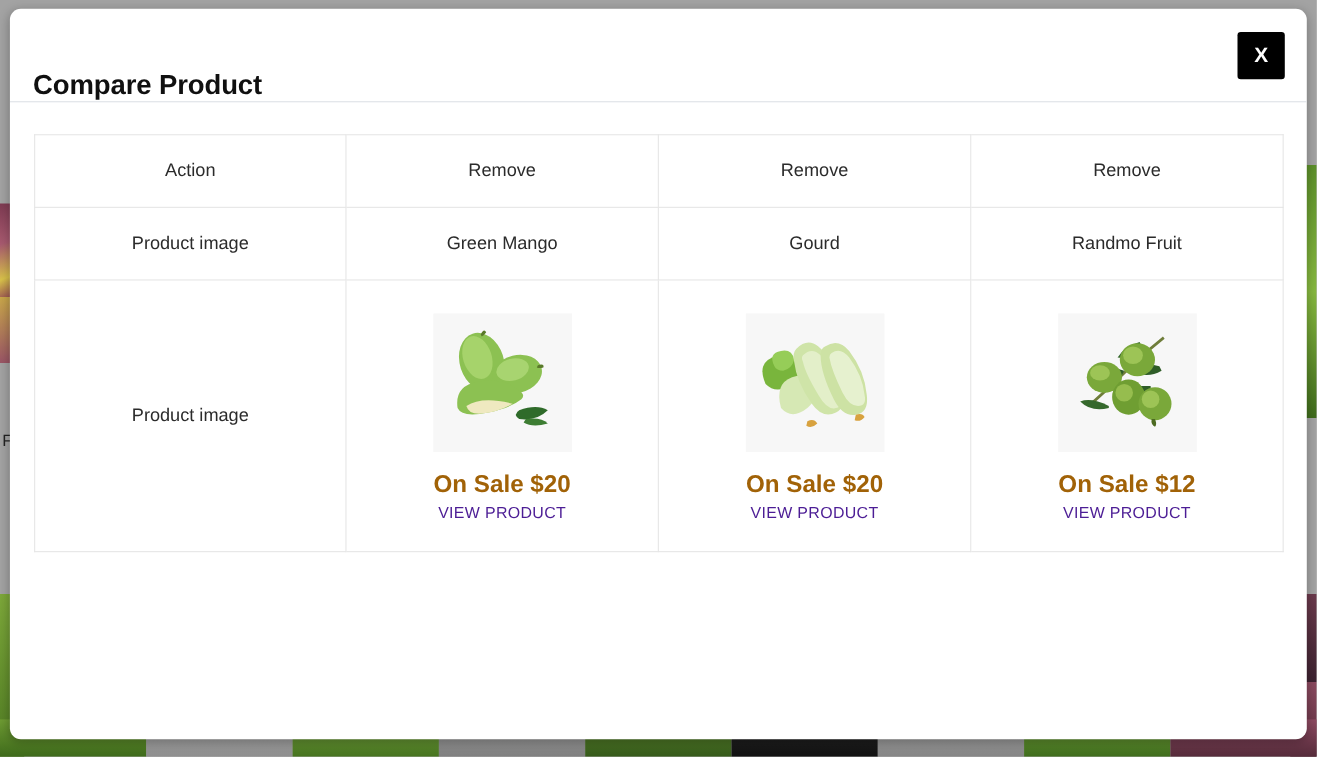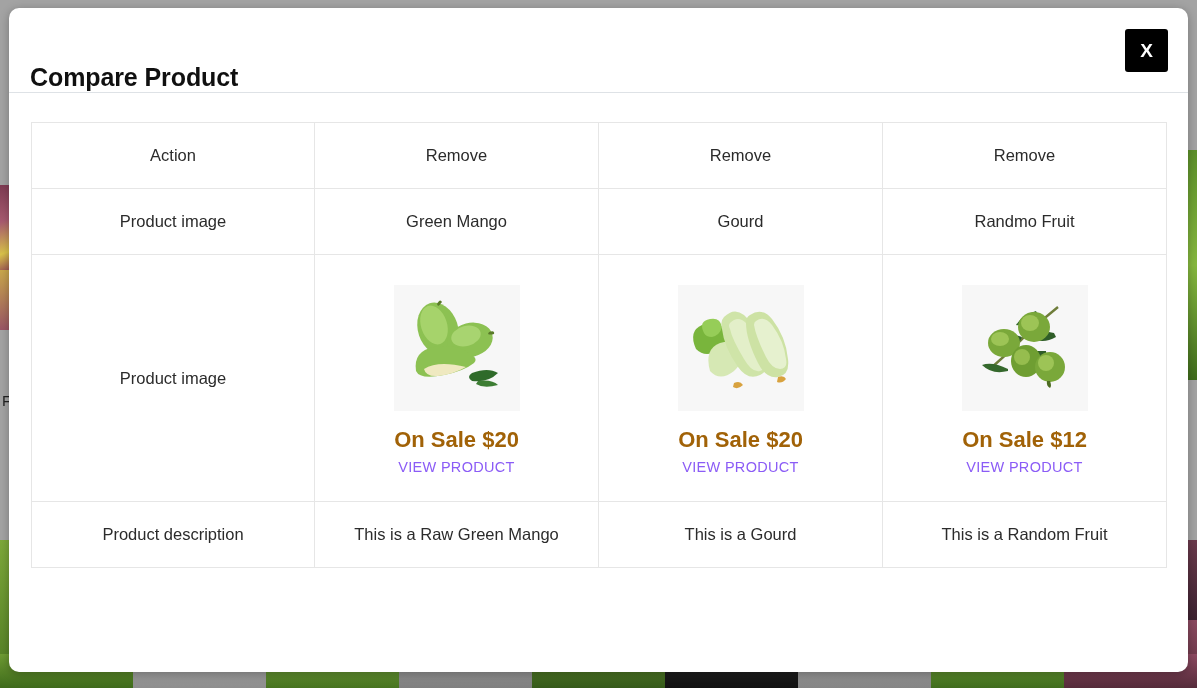--- a/index.html
+++ b/index.html
@@ -150,21 +150,21 @@
     margin-bottom: 18px;
   }
   .price {
     color: #a16207;
     font-size: 22px;
     margin-bottom: 9px;
     line-height: 1;
     font-weight: bold;
   }
   .view-link {
-    color: #8b5cf6;
+    color: #4c1d95;
     font-size: 14.5px;
     letter-spacing: 0.3px;
     line-height: 1;
     cursor: pointer;
   }
 </style>
 </head>
 <body>
 
 <div id="backdrop">
@@ -288,24 +288,18 @@
                 <ellipse cx="88" cy="82" rx="15" ry="15" fill="#7aa83a"></ellipse>
                 <ellipse cx="84" cy="78" rx="8" ry="8" fill="#9dc456"></ellipse>
                 <path d="M88 96 q2 5 0 7 q-4 -2 -3 -7 z" fill="#4d6b22"></path>
               </svg>
               <div class="price">On Sale $12</div>
               <div class="view-link">VIEW PRODUCT</div>
             </div>
           </td>
         </tr>
 
-        <tr class="r-desc">
-          <td>Product description</td>
-          <td>This is a Raw Green Mango</td>
-          <td>This is a Gourd</td>
-          <td>This is a Random Fruit</td>
-        </tr>
 
 
       </tbody>
     </table>
   </div>
 </div>
 
 </body></html>

